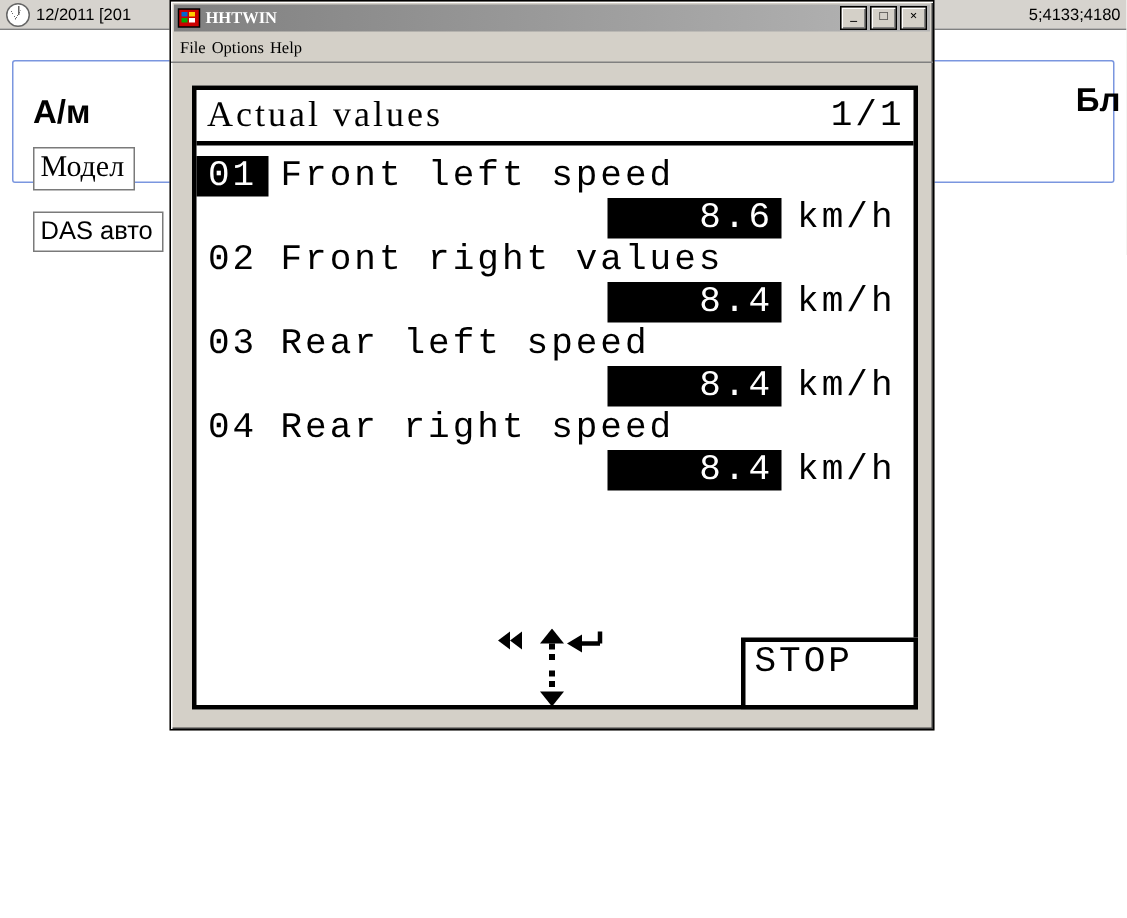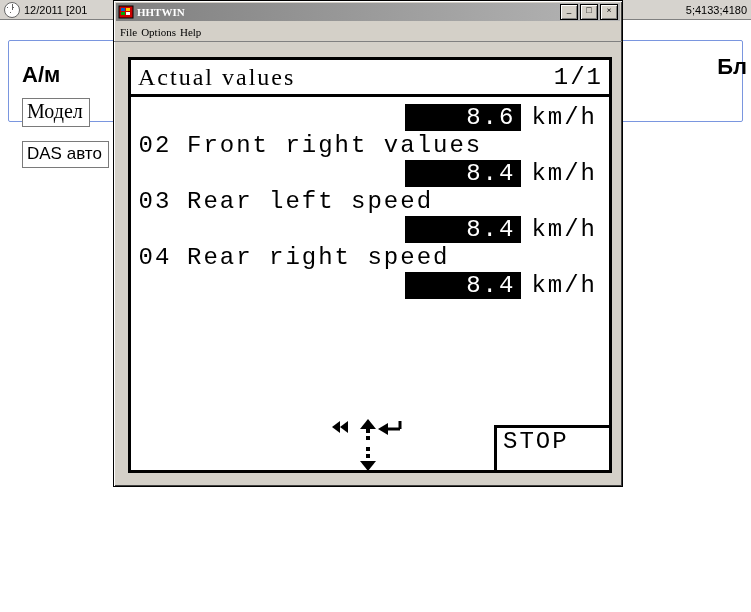--- a/index.html
+++ b/index.html
@@ -106,20 +106,24 @@
     <span>Help</span>
   </div>
 
   <div class="screen">
     <div class="hdr">
       <div class="hdr-title">Actual values</div>
       <div class="hdr-page">1/1</div>
     </div>
     <div class="rows">
       <div class="row">
+        <div class="rline">
+          <span class="num sel">01</span>
+          <span>Front left speed</span>
+        </div>
         <div class="vline">
           <span class="val">8.6</span>
           <span>km/h</span>
         </div>
       </div>
       <div class="row">
         <div class="rline">
           <span class="num">02</span>
           <span>Front right values</span>
         </div>

